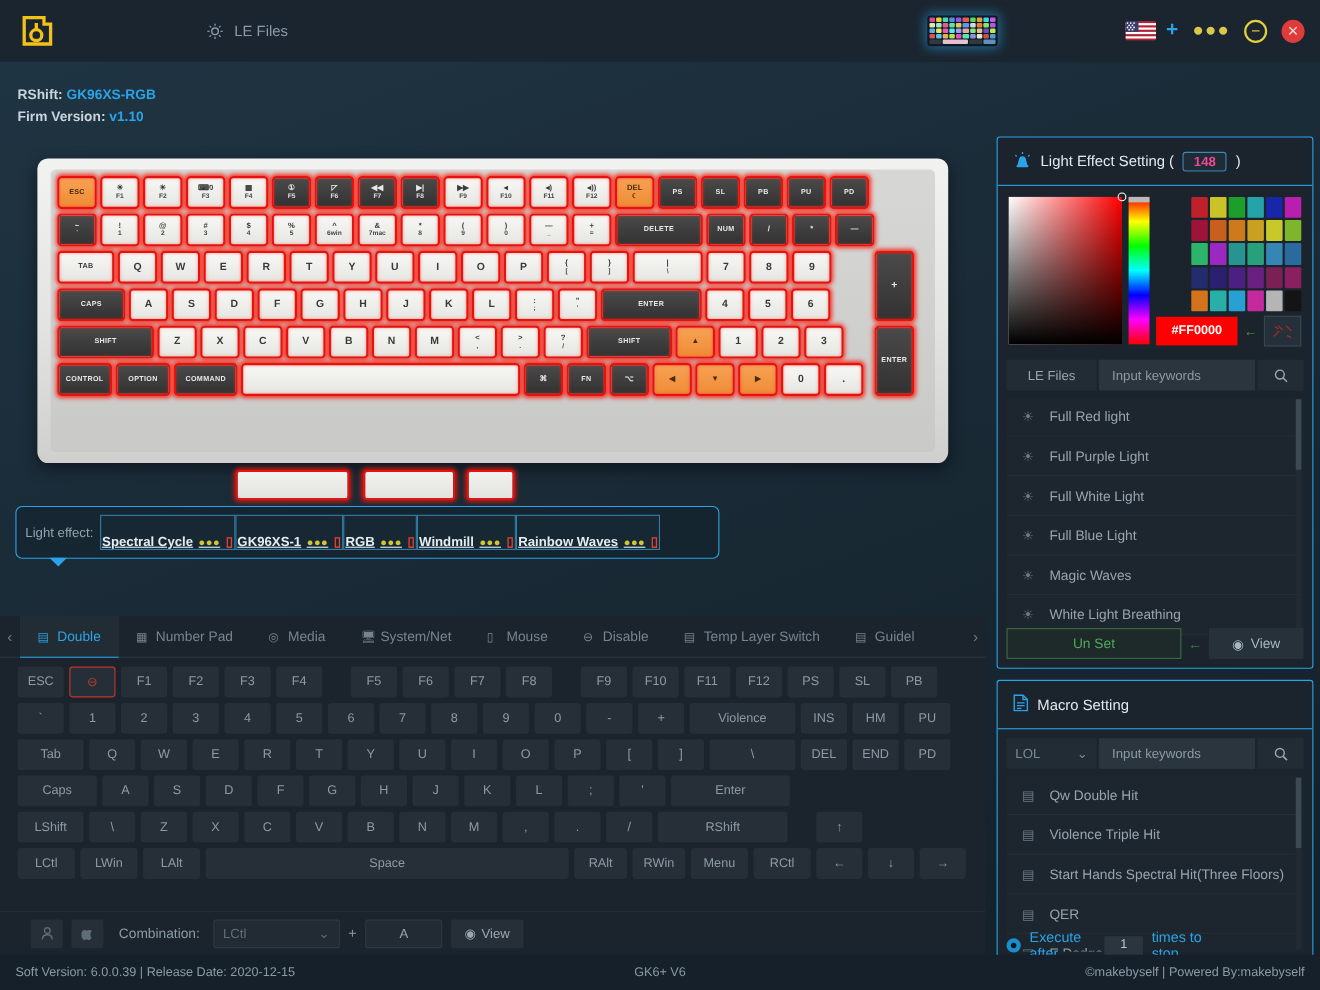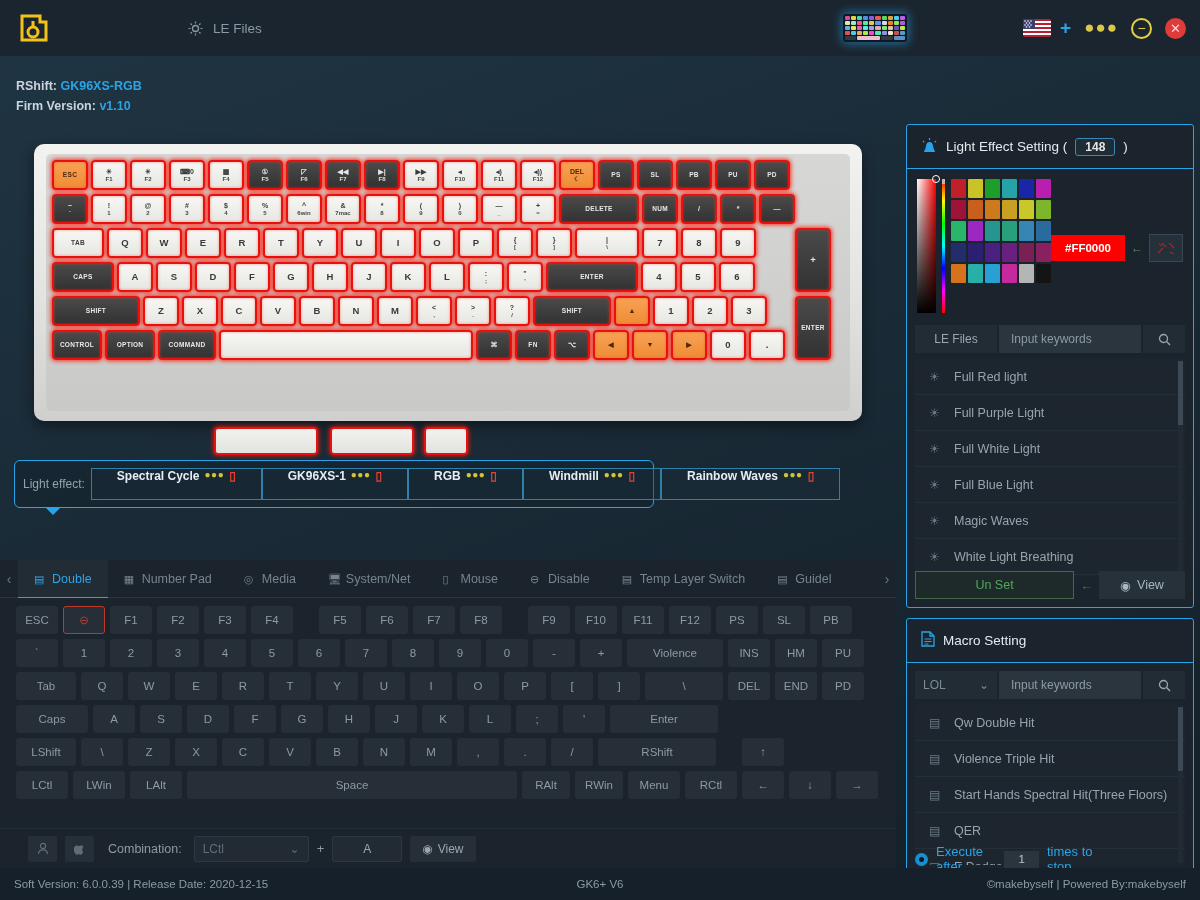--- a/index.html
+++ b/index.html
@@ -90,23 +90,23 @@
     border: 1px solid #2aa4e8; border-radius: 6px; background: rgba(20,36,46,.65);
     display: flex; align-items: center; padding: 0 8px;
   }
   .lebar::after {
     content: ""; position: absolute; left: 30px; bottom: -8px; width: 0; height: 0;
     border-left: 8px solid transparent; border-right: 8px solid transparent;
     border-top: 8px solid #2aa4e8;
   }
   .lelabel { color: #93a3ad; font-size: 12px; margin-right: 6px; white-space: nowrap;}
   .lechip {
-    display: flex; align-items: flex-start; gap: 5px; height: 32px; padding: 0 25px;
+    display: flex; align-items: flex-end; gap: 5px; height: 32px; padding: 0 1px;
     border: 1px solid #2f7fa8; color: #e6edf2; font-size: 12px; font-weight: bold;
-    background: rgba(25,45,58,.4); white-space: nowrap;
+    background: rgba(25,45,58,.4); white-space: nowrap; text-decoration: underline;
   }
   .lechip .dots { color: #d2c437; font-size: 10px; letter-spacing: .5px;}
   .lechip .trash { color: #e8402e; font-size: 12px; }
 
   
   .layerrow { position: absolute; left: 14px; top: 520px; width: 870px; height: 28px; display: flex; align-items: center; }
   .ltab { height: 28px; padding: 0 16px; display: flex; align-items: center; justify-content: center;
     font-size: 12px; color: #6d7c87; background: #25323c; margin-right: 2px; }
   .ltab.on { background: #22a6ec; color: #fff; font-weight: bold; }
   .actgrp { display: flex; margin-left: 18px; }
@@ -148,21 +148,21 @@
     color: #9aa7b1; font-size: 12px; display: flex; align-items: center; justify-content: center;}
   .cview { height: 26px; padding: 0 12px; background: #262f38; border-radius: 2px; color: #9aa7b1;
     font-size: 12px; display: flex; align-items: center; gap: 5px; }
 
   
   .rpanel { position: absolute; border: 1px solid #2aa4e8; border-radius: 3px; background: #1b242c; }
   #lightpanel { left: 906px; top: 68px; width: 288px; height: 484px; }
   #macropanel { left: 906px; top: 562px; width: 288px; height: 300px; }
   .phead { height: 44px; display: flex; align-items: center; gap: 8px; padding: 0 14px;
     border-bottom: 1px solid #2aa4e8; color: #e3eaef; font-size: 13.5px; }
-  .pcount { border: 1px solid #3c87b5; border-radius: 3px; color: #e5e5e5; font-size: 12px;
+  .pcount { border: 1px solid #3c87b5; border-radius: 3px; color: #ec4899; font-size: 12px;
     padding: 1px 9px; background: #1f2c35; font-weight: bold; }
 
   .pickwrap { display: flex; padding: 10px 10px 4px 10px; gap: 6px; }
   .sv { width: 130px; height: 134px; position: relative;
         background: linear-gradient(to right,#ffffff,#ff0000); }
   .sv::after { content:""; position:absolute; inset:0; background: linear-gradient(to bottom, rgba(0,0,0,0), #000); }
   .svdot { position: absolute; right: -4px; top: -4px; width: 8px; height: 8px; border-radius: 50%;
       border: 1px solid #fff; z-index: 3;}
   .hue { width: 24px; height: 134px; position:relative;
       background: linear-gradient(to bottom,#ff0000,#ffff00,#00ff00,#00ffff,#0000ff,#ff00ff,#ff0000); }
@@ -939,21 +939,21 @@
         <span>)</span>
       </div>
 
       <div class="pickwrap">
         <div class="sv">
           <div class="svdot"></div>
         </div>
         <div class="hue">
           <div class="hueknob"></div>
         </div>
-        <div style="display:flex;flex-direction:row;">
+        <div style="display:flex;flex-direction:column;align-items:flex-end;">
           <div class="swatches" id="swatches">
               <div class="sw" style="background: rgb(192, 32, 42);"></div>
               <div class="sw" style="background: rgb(201, 195, 40);"></div>
               <div class="sw" style="background: rgb(29, 158, 42);"></div>
               <div class="sw" style="background: rgb(37, 163, 168);"></div>
               <div class="sw" style="background: rgb(26, 38, 168);"></div>
               <div class="sw" style="background: rgb(184, 31, 174);"></div>
               <div class="sw" style="background: rgb(158, 20, 56);"></div>
               <div class="sw" style="background: rgb(201, 95, 28);"></div>
               <div class="sw" style="background: rgb(204, 122, 28);"></div>

